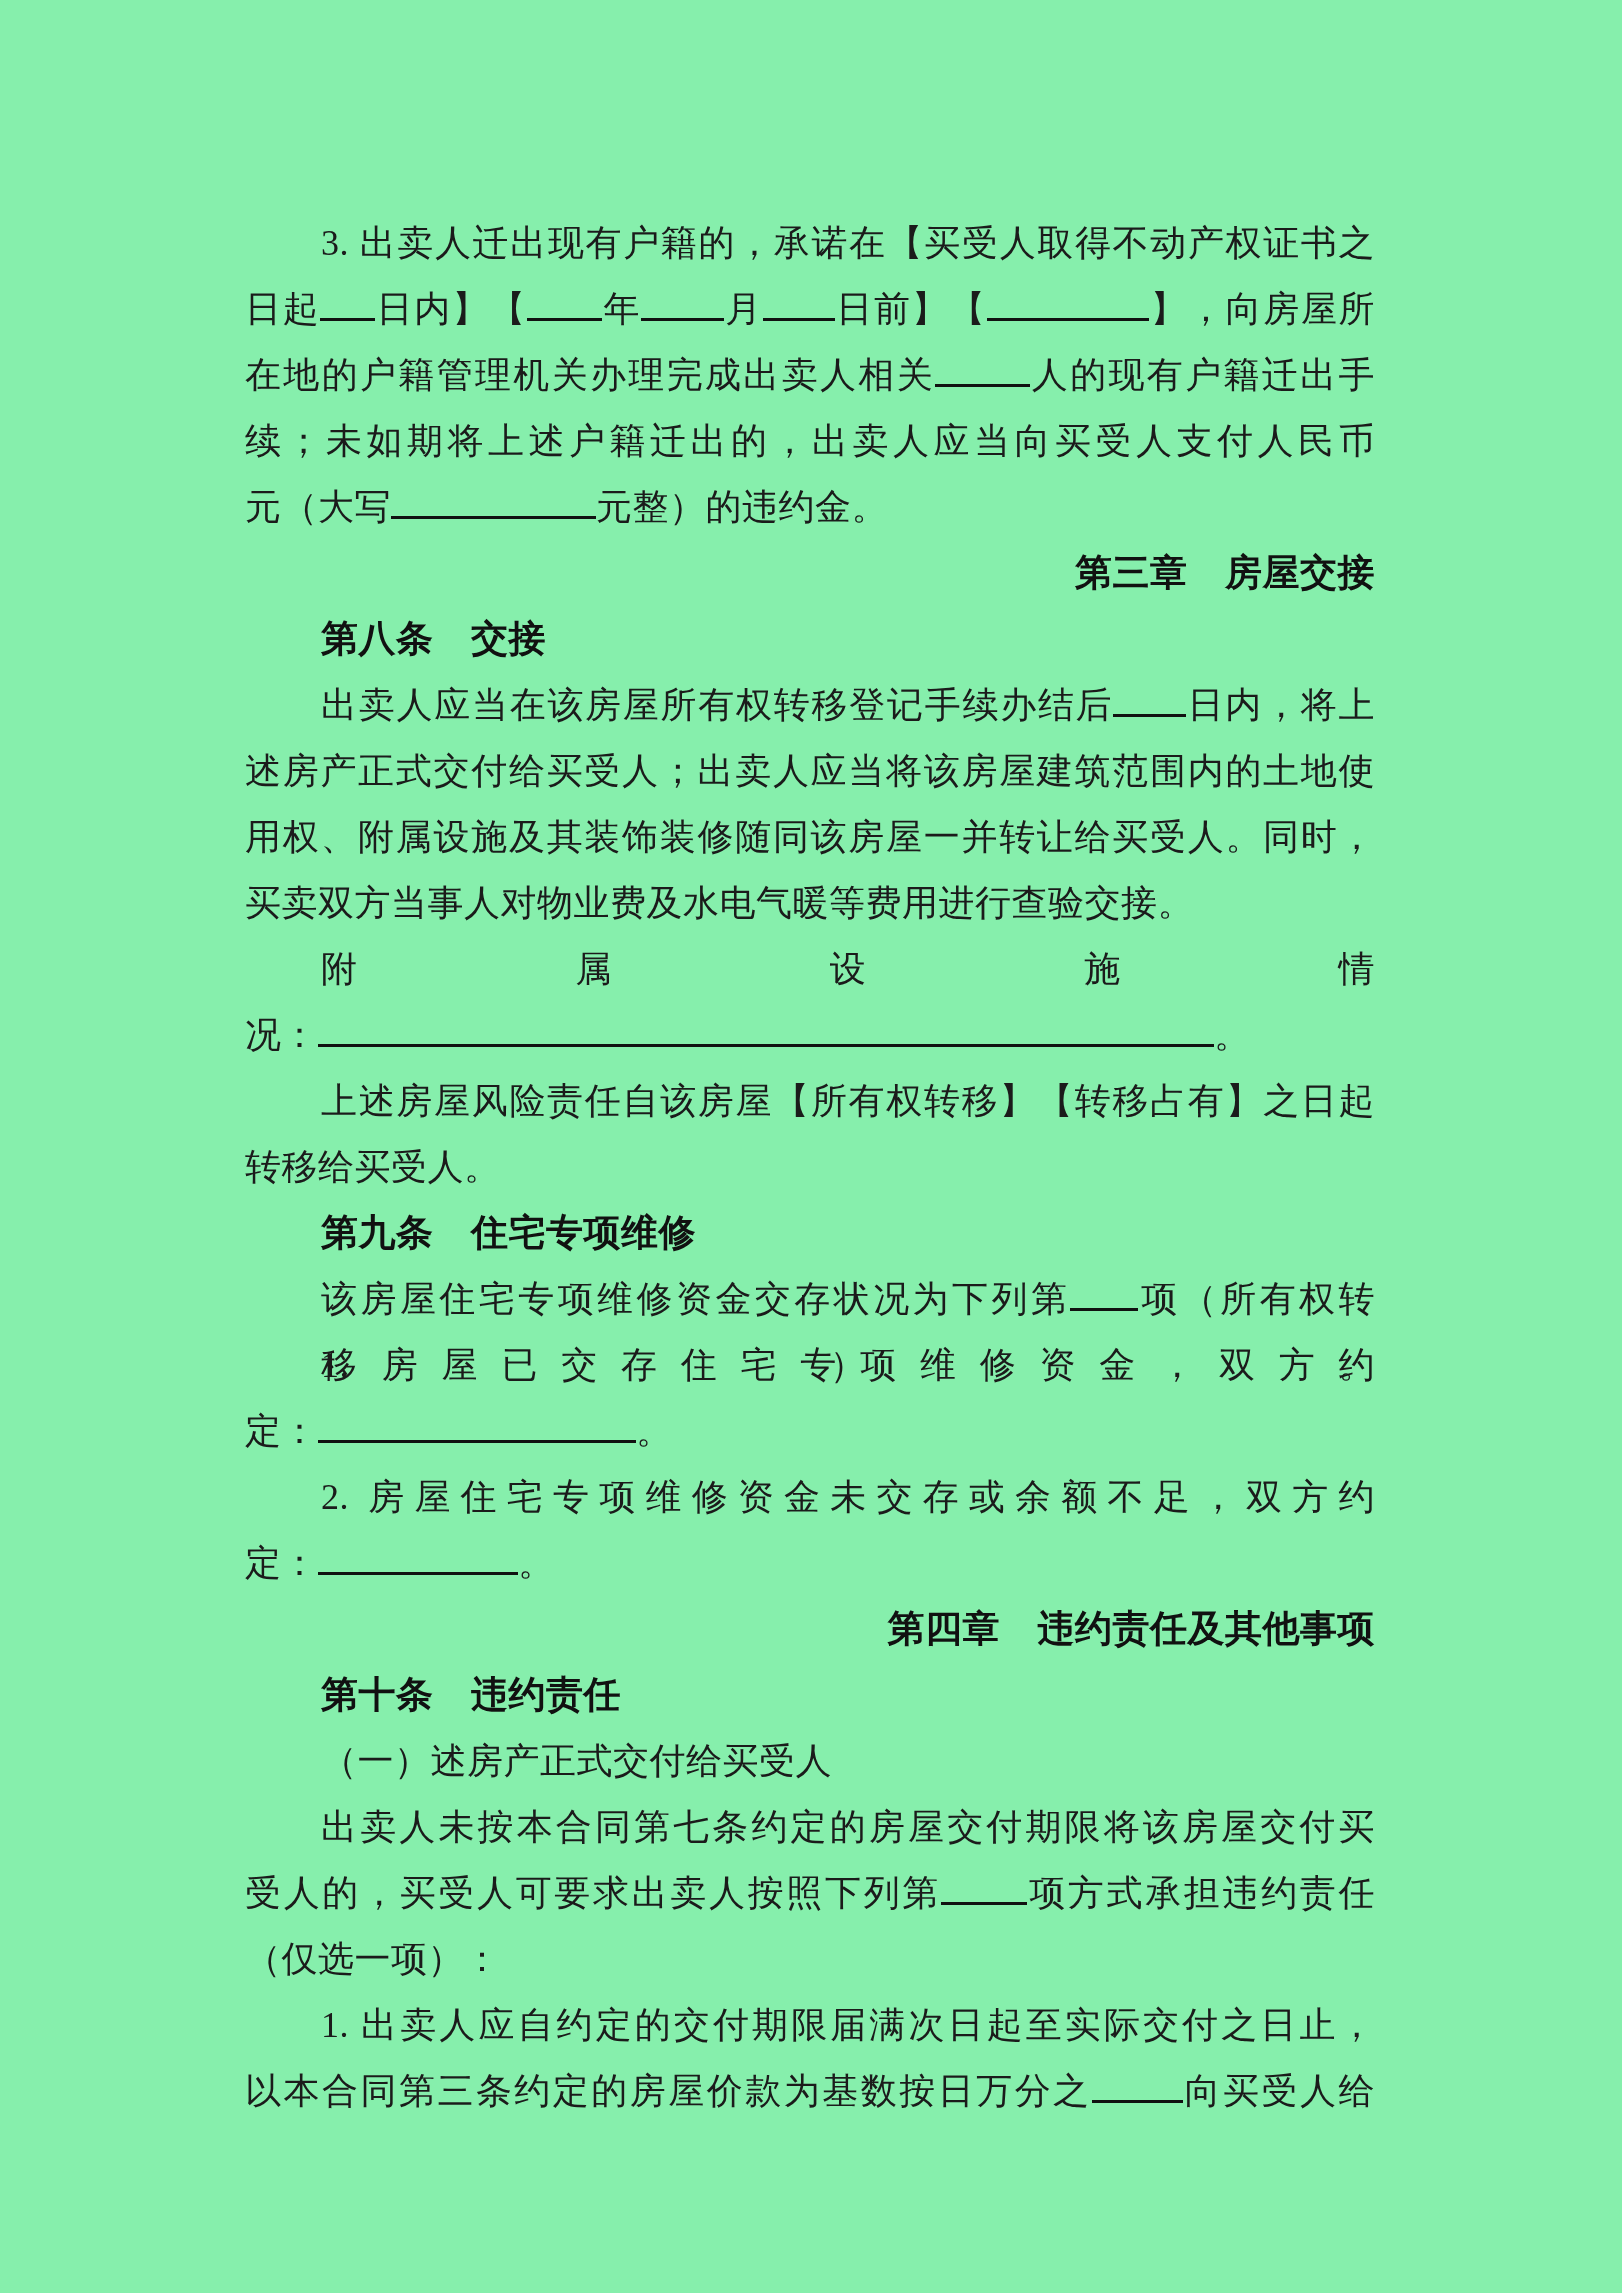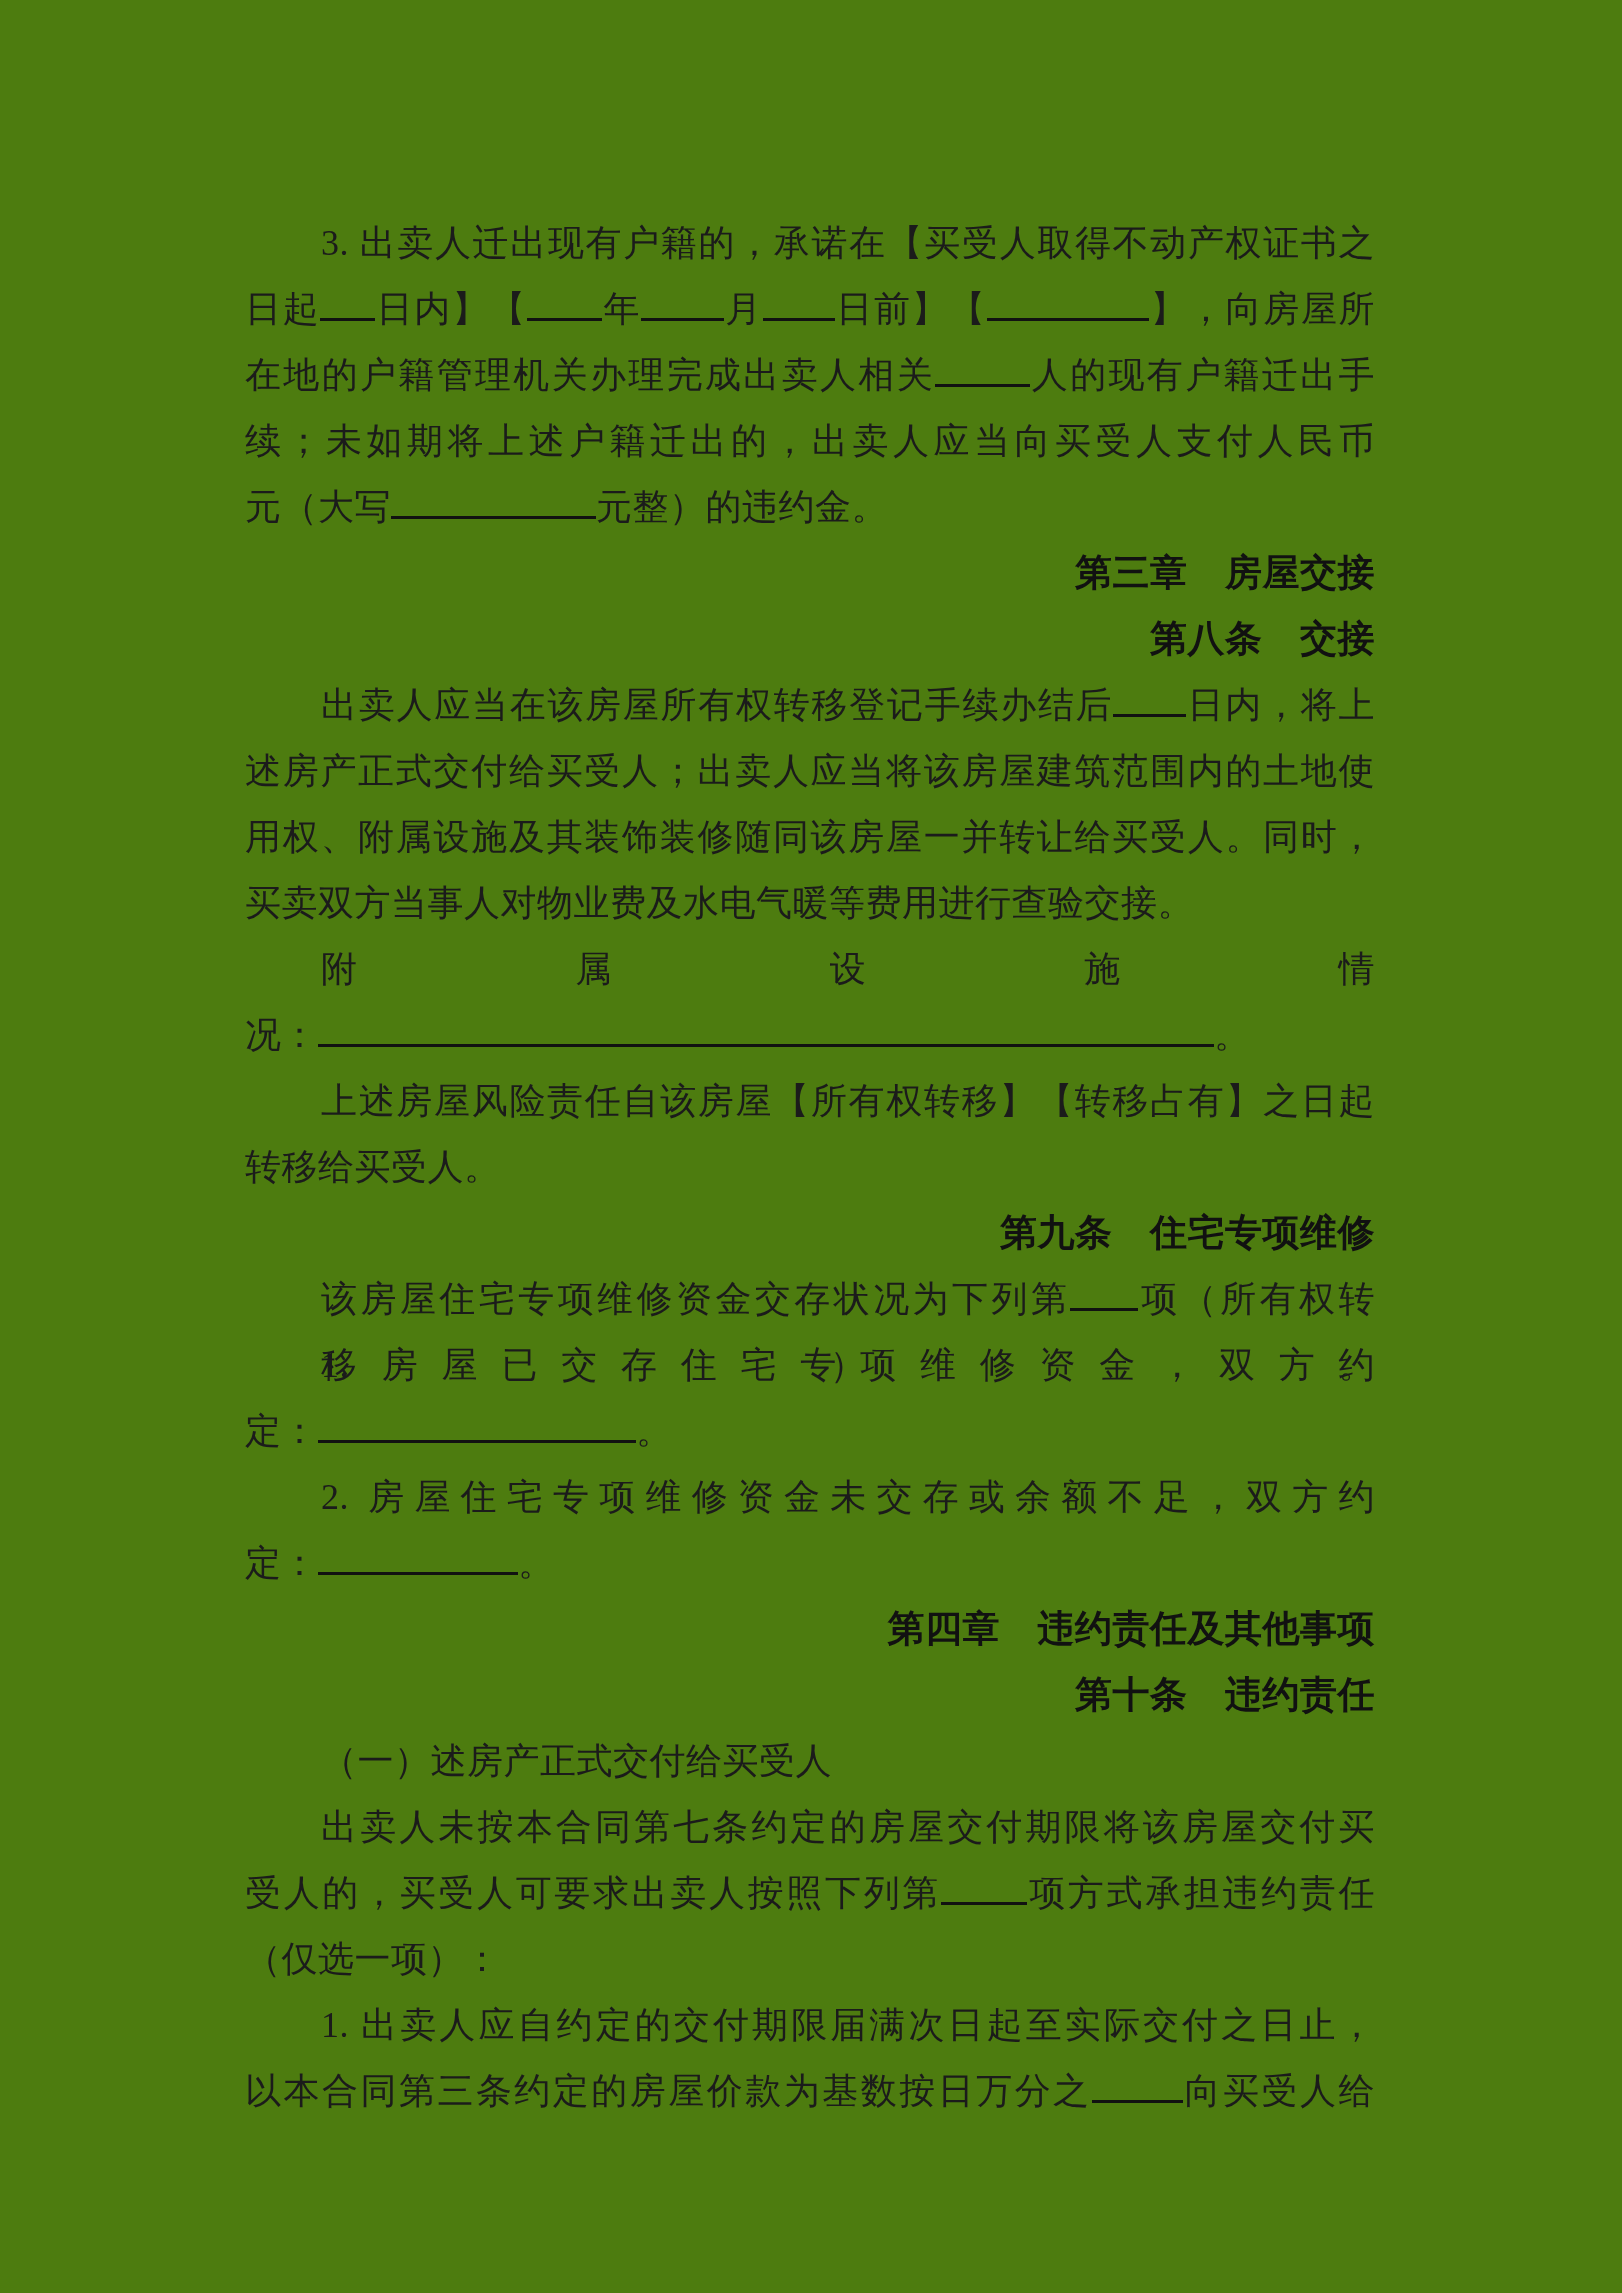--- a/index.html
+++ b/index.html
@@ -1,19 +1,19 @@
 <!DOCTYPE html>
 <html style="font-size:14.5px"><head>
 <meta charset="utf-8">
 <style>
   html,body{margin:0;padding:0;background:#e8e8e8;}
   .page{
     position:relative;
     width:1623px;height:2294px;
-    background:#4d7c0f;
+    background:#86efac;
     overflow:hidden;
     margin:0 auto;
   }
   .content{
     position:absolute;
     left:245px;top:210px;
     width:1130px;
   }
   .line{
     height:66px;
@@ -23,21 +23,20 @@
     color:#1b1b1b;
     letter-spacing:0.5px;
   }
   .line.indent{padding-left:76px;}
   .line.stretch{text-align:justify;text-align-last:justify;}
   .line.heading{
     font-family:"Liberation Sans","DejaVu Sans",sans-serif;
     font-weight:700;
     font-size:37px;
     color:#111111;
-    text-align:right;
   }
   .line.heading-center{text-align:right;padding-left:0;}
   .blank{
     display:inline-block;
     height:25.5px;
     border-bottom:3.6px solid #111111;
     vertical-align:baseline;
   }
 </style>
 </head>

